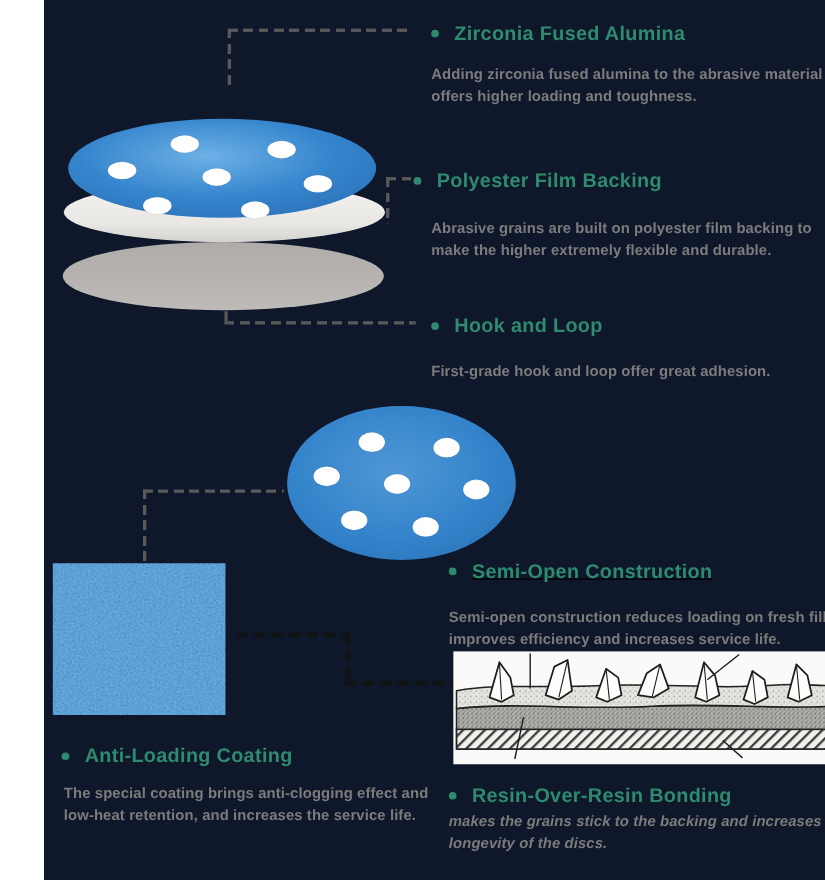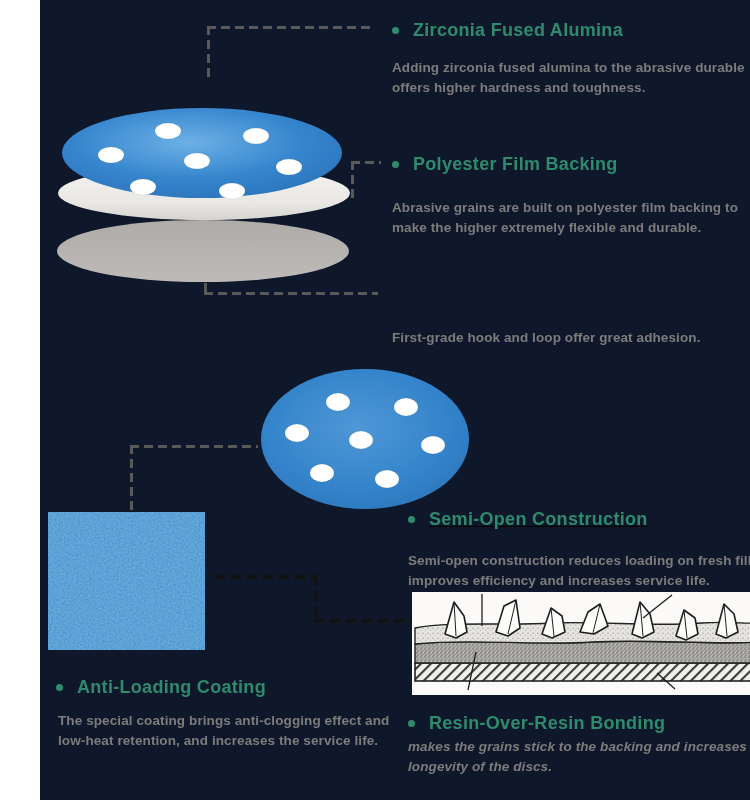--- a/index.html
+++ b/index.html
@@ -73,30 +73,36 @@
 
   <div class="abs dash-v" style="left:164px;top:283px;height:12px;"></div>
   <div class="abs dash-h" style="left:164px;top:292px;width:174px;"></div>
 
   <div class="section" style="left:352px;top:20px;">
     <div class="head-row">
       <span class="bullet"></span>
       <span class="title">Zirconia Fused Alumina</span>
     </div>
   </div>
-  <div class="body-text" style="left:352px;top:58px;width:356px;">Adding zirconia fused alumina to the abrasive durable offers higher hardness and toughness.</div>
-
-  <div class="section" style="left:352px;top:154px;text-align:center;">
+  <div class="body-text" style="left:352px;top:58px;width:356px;">Adding zirconia fused alumina to the abrasive material offers higher loading and toughness.</div>
+
+  <div class="section" style="left:336px;top:154px;text-align:center;">
     <div class="head-row">
       <span class="bullet"></span>
       <span class="title">Polyester Film Backing</span>
     </div>
   </div>
   <div class="body-text" style="left:352px;top:198px;width:362px;">Abrasive grains are built on polyester film backing to make the higher extremely flexible and durable.</div>
 
+  <div class="section" style="left:352px;top:286px;">
+    <div class="head-row">
+      <span class="bullet"></span>
+      <span class="title">Hook and Loop</span>
+    </div>
+  </div>
   <div class="body-text" style="left:352px;top:328px;width:362px;">First-grade hook and loop offer great adhesion.</div>
 
   <svg class="abs" style="left:215px;top:366px;" width="230" height="148" viewBox="0 0 230 148">
     <defs>
       <radialGradient id="blueMid" cx="46%" cy="42%" r="72%">
         <stop offset="0%" stop-color="#4f97d6"></stop>
         <stop offset="60%" stop-color="#3484cb"></stop>
         <stop offset="100%" stop-color="#2a72b8"></stop>
       </radialGradient>
     </defs>

